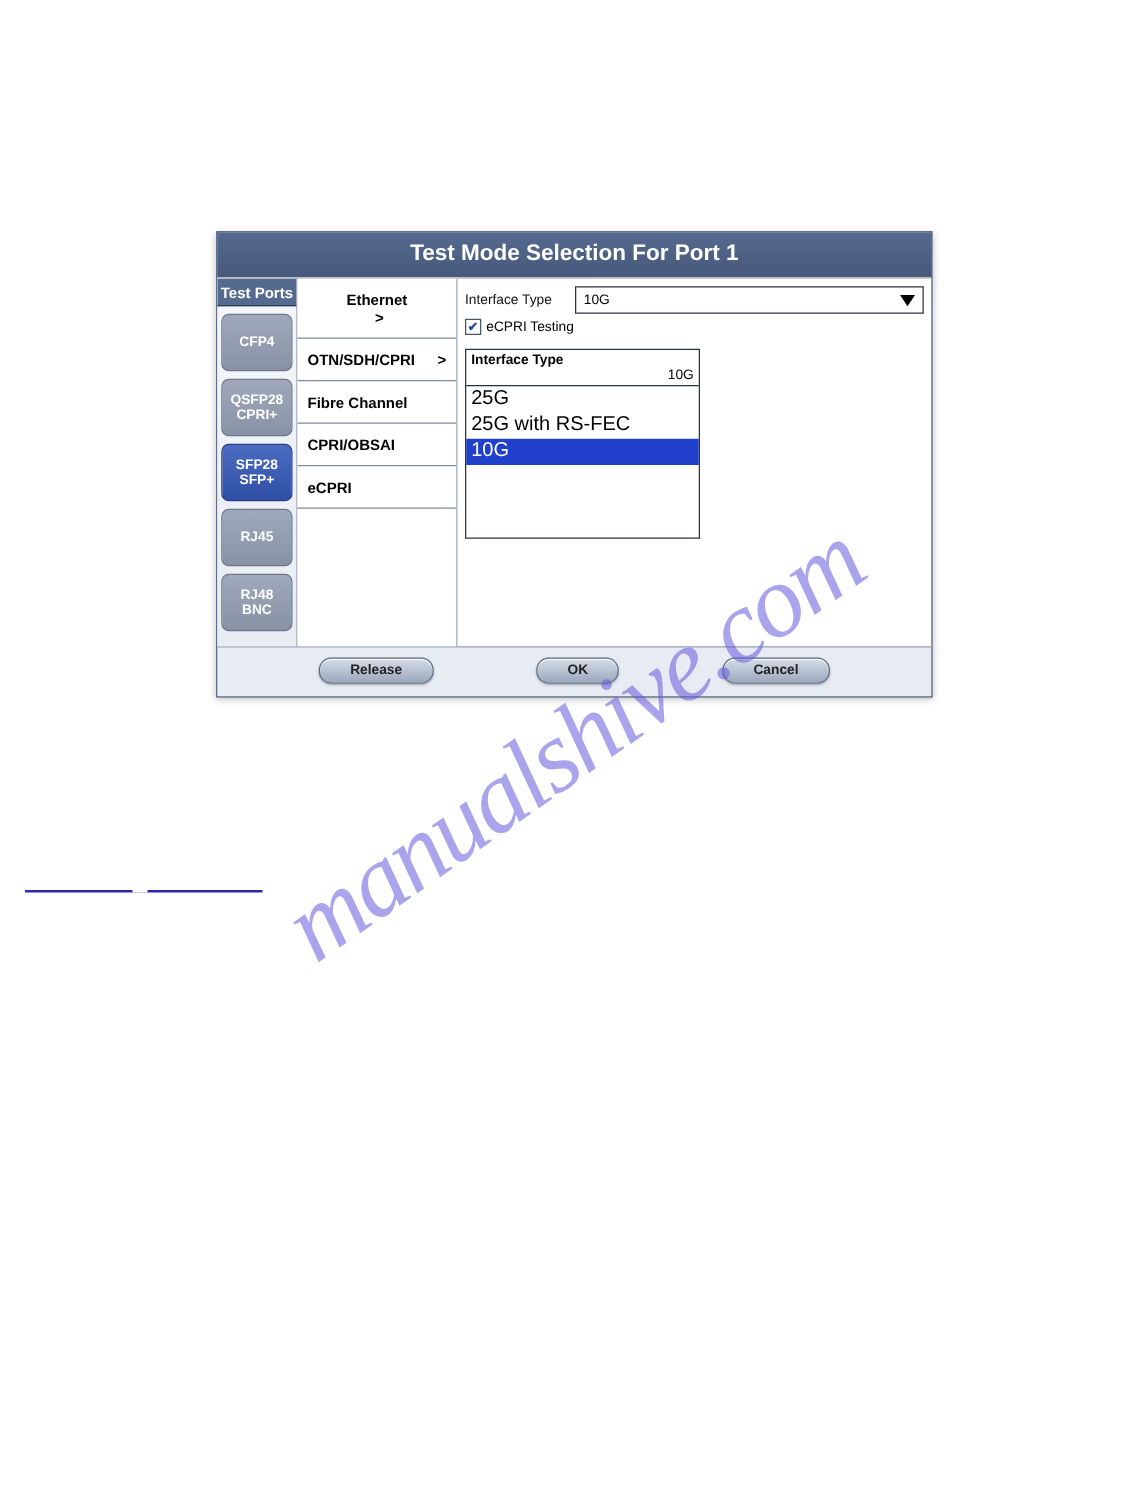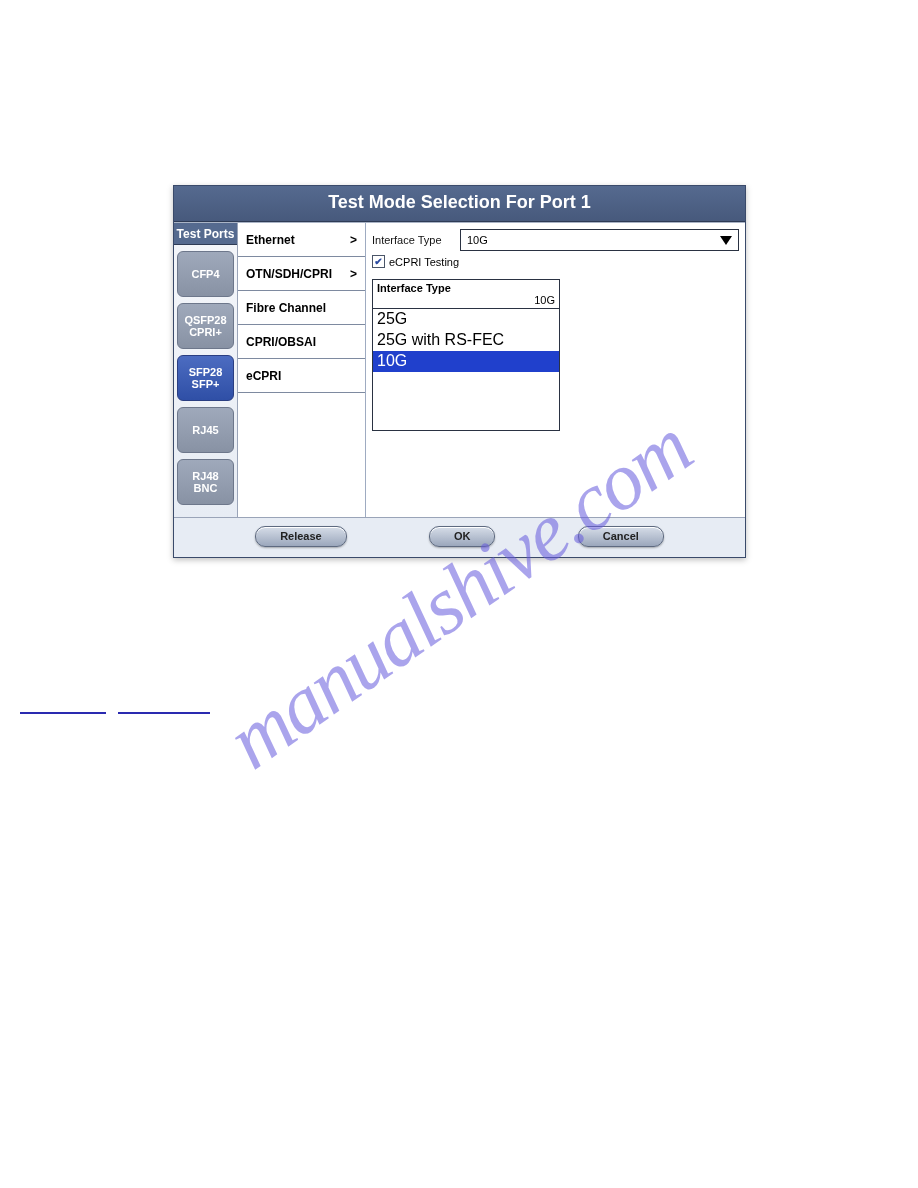--- a/index.html
+++ b/index.html
@@ -93,21 +93,21 @@
     display: flex;
     justify-content: space-between;
     align-items: center;
     padding: 10px 8px 9px 8px;
     font-size: 12px;
     font-weight: bold;
     color: #000;
     border-bottom: 1px solid #7e8aa0;
     cursor: pointer;
   }
-  .test-item:first-child { border-top: none; }
+  .test-item:first-child { border-top: none; flex-direction: column; }
   .arrow { font-weight: bold; padding-left: 4px; }
   .config {
     flex: 1;
     position: relative;
     padding: 6px 6px 0 6px;
   }
   .row {
     display: flex;
     align-items: center;
     margin-bottom: 4px;

